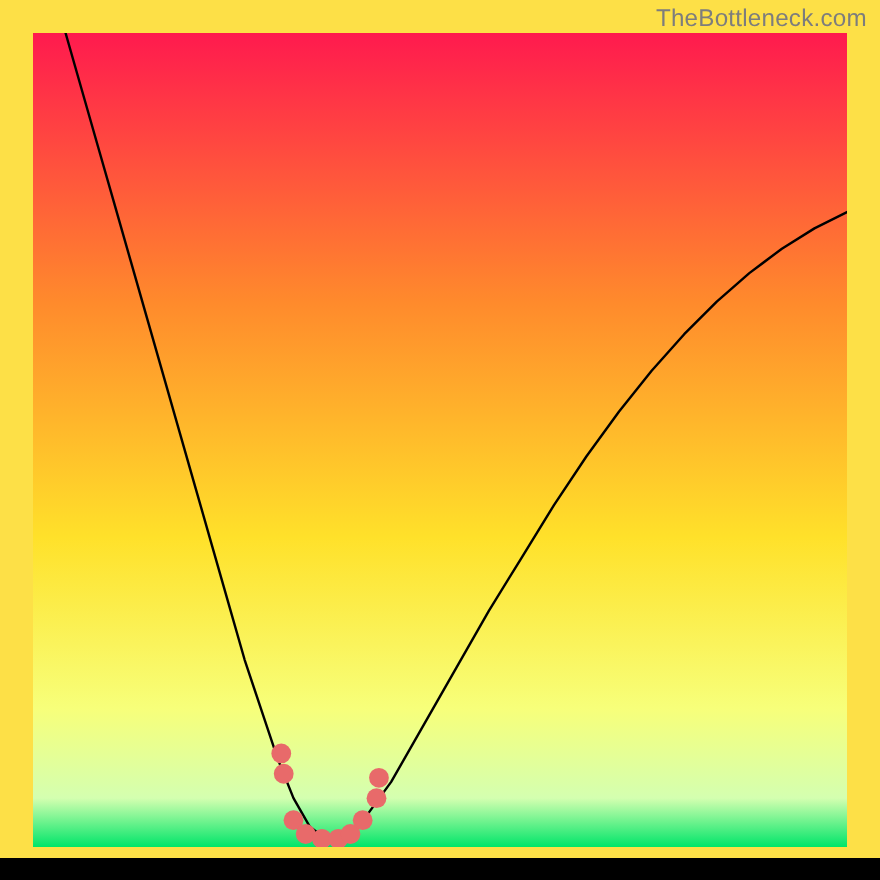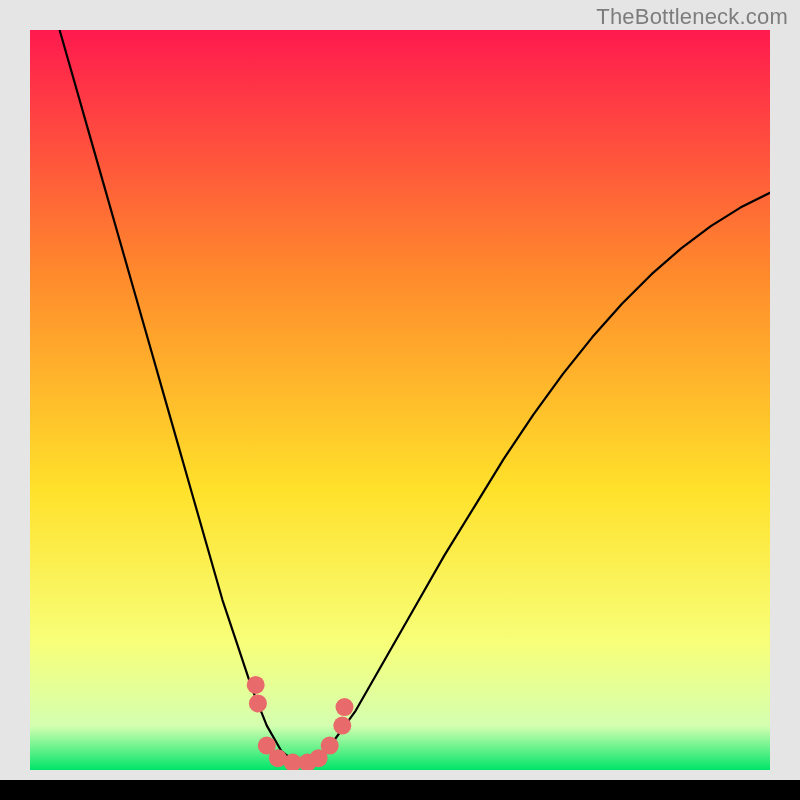--- a/index.html
+++ b/index.html
@@ -7,21 +7,21 @@
     padding: 0;
     width: 800px;
     height: 800px;
     overflow: hidden;
     font-family: Arial, Helvetica, sans-serif;
     background: #000;
   }
   .frame {
     width: 800px;
     height: 780px;
-    background: #e5e5e5;
+    background: #fde047;
     position: relative;
   }
   .watermark {
     position: absolute;
     top: 4px;
     right: 12px;
     color: #7d7d7d;
     font-size: 22px;
     font-weight: 400;
     letter-spacing: 0.2px;

